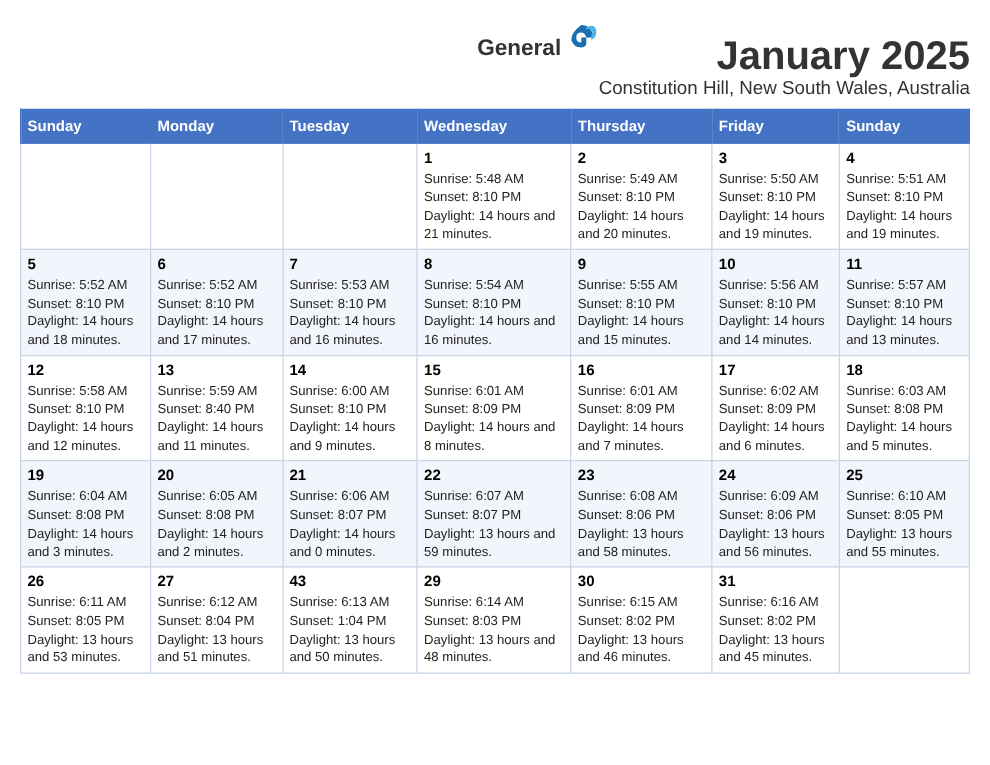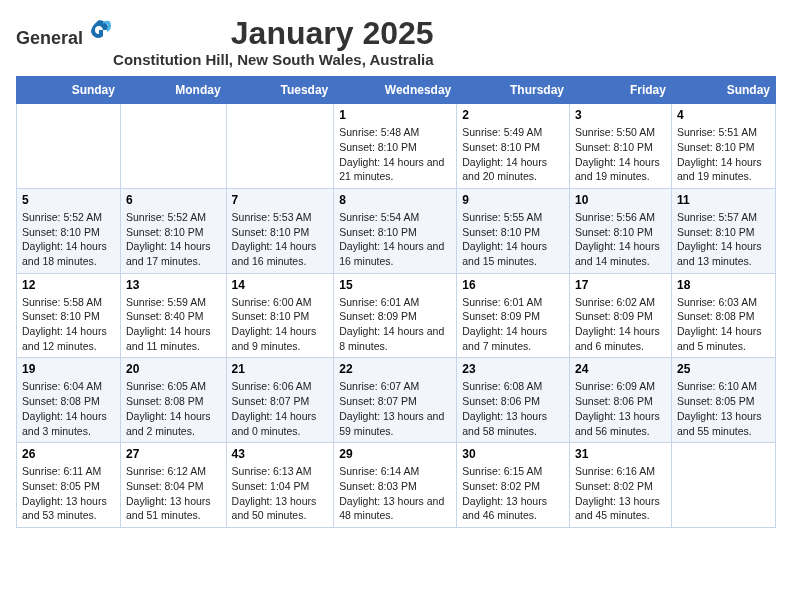--- a/index.html
+++ b/index.html
@@ -6,65 +6,66 @@
     body {
       font-family: Arial, sans-serif;
       background: #fff;
       width: 792px;
       min-height: 612px;
       padding: 16px;
     }
     .header {
       display: flex;
       align-items: flex-start;
-      justify-content: flex-start;
+      justify-content: flex-end;
       margin-bottom: 8px;
     }
     .logo {
       display: flex;
       align-items: center;
     }
     .logo-text {
       font-size: 18px;
       font-weight: bold;
       line-height: 1.2;
     }
     .logo-general { color: #333; }
     .logo-blue { color: #1a6faf; }
     .logo-icon {
       width: 28px;
       height: 28px;
       margin-left: 2px;
     }
     .title-block {
       text-align: right;
+      margin-top: 11px;
     }
     .title-block h1 {
       font-size: 32px;
       font-weight: bold;
       color: #333;
       line-height: 1.1;
     }
     .title-block h2 {
       font-size: 15px;
-      font-weight: bold;
+      font-weight: normal;
       color: #333;
     }
     table {
       width: 100%;
       border-collapse: collapse;
       font-size: 11px;
     }
     thead tr {
       background-color: #4472c4;
       color: #fff;
     }
     thead th {
       padding: 6px 5px;
-      text-align: right;
+      text-align: left;
       font-weight: bold;
       font-size: 12px;
       border: 1px solid #4472c4;
     }
     tbody tr {
       vertical-align: top;
     }
     tbody tr:nth-child(even) {
       background-color: #f2f5fb;
     }

